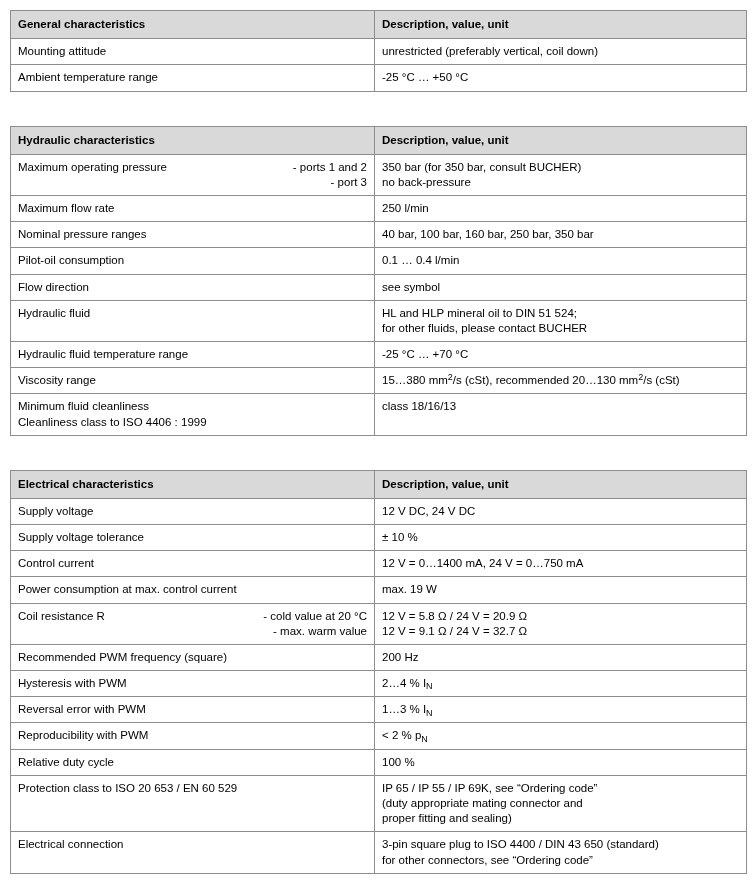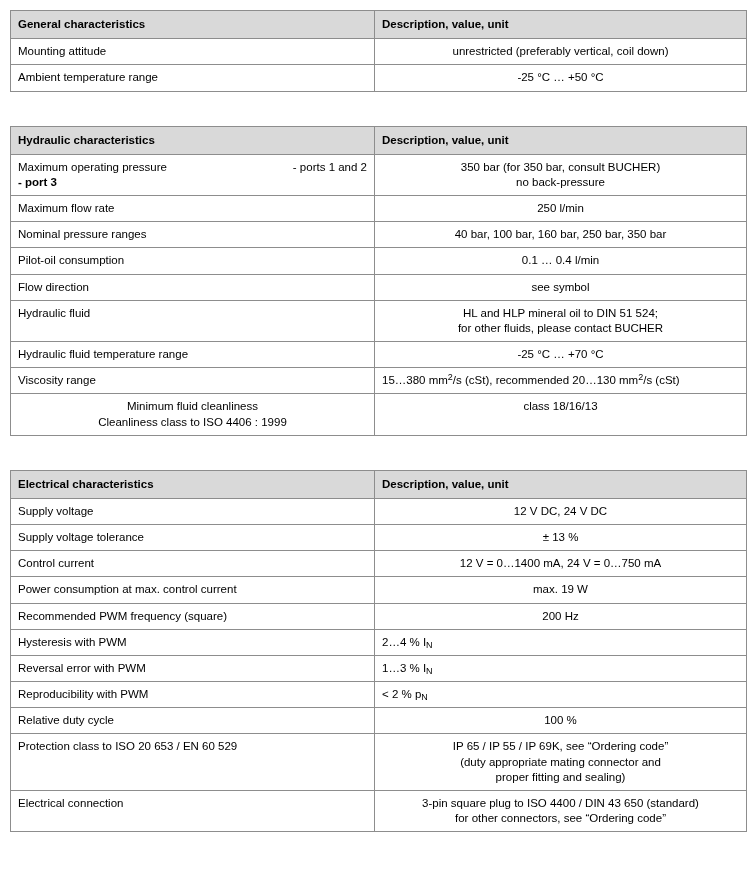--- a/index.html
+++ b/index.html
@@ -47,26 +47,26 @@
   }
   .gap-xl { height: 34px; }
   .lbl-split {
     display: flex;
     justify-content: space-between;
   }
   .lbl-split .left { padding-right: 6px; }
   .lbl-split .right { text-align: right; white-space: nowrap; }
   .sub-right {
     display: block;
-    font-weight: bold;
+    text-align: right;
   }
   .nowrap { white-space: nowrap; }
   sub { font-size: 0.78em; vertical-align: baseline; position: relative; bottom: -0.26em; }
   sup { font-size: 0.78em; vertical-align: baseline; position: relative; bottom: 0.42em; }
-  .line { display: block; text-align: center; }
+  .line { display: block; }
 </style>
 </head>
 <body>
 
 <div class="page">
 
   <table class="spec">
     <colgroup>
         <col class="c1">
         <col class="c2">
@@ -189,33 +189,46 @@
     <tbody>
       <tr>
         <td>Supply voltage</td>
         <td>
           <span class="line">12 V DC, 24 V DC</span>
         </td>
       </tr>
       <tr>
         <td>Supply voltage tolerance</td>
         <td>
-          <span class="line">± 13 %</span>
+          <span class="line">± 10 %</span>
         </td>
       </tr>
       <tr>
         <td>Control current</td>
         <td>
           <span class="line">12 V = 0…1400 mA, 24 V = 0…750 mA</span>
         </td>
       </tr>
       <tr>
         <td>Power consumption at max. control current</td>
         <td>
           <span class="line">max. 19 W</span>
+        </td>
+      </tr>
+      <tr>
+        <td>
+          <span class="lbl-split">
+            <span class="left">Coil resistance R</span>
+            <span class="right">- cold value at 20 °C</span>
+          </span>
+          <span class="sub-right">- max. warm value</span>
+        </td>
+        <td>
+          <span class="line">12 V = 5.8 Ω   /   24 V = 20.9 Ω</span>
+          <span class="line">12 V = 9.1 Ω   /   24 V = 32.7 Ω</span>
         </td>
       </tr>
       <tr>
         <td>Recommended PWM frequency (square)</td>
         <td>
           <span class="line">200 Hz</span>
         </td>
       </tr>
       <tr>
         <td>Hysteresis with PWM</td>

